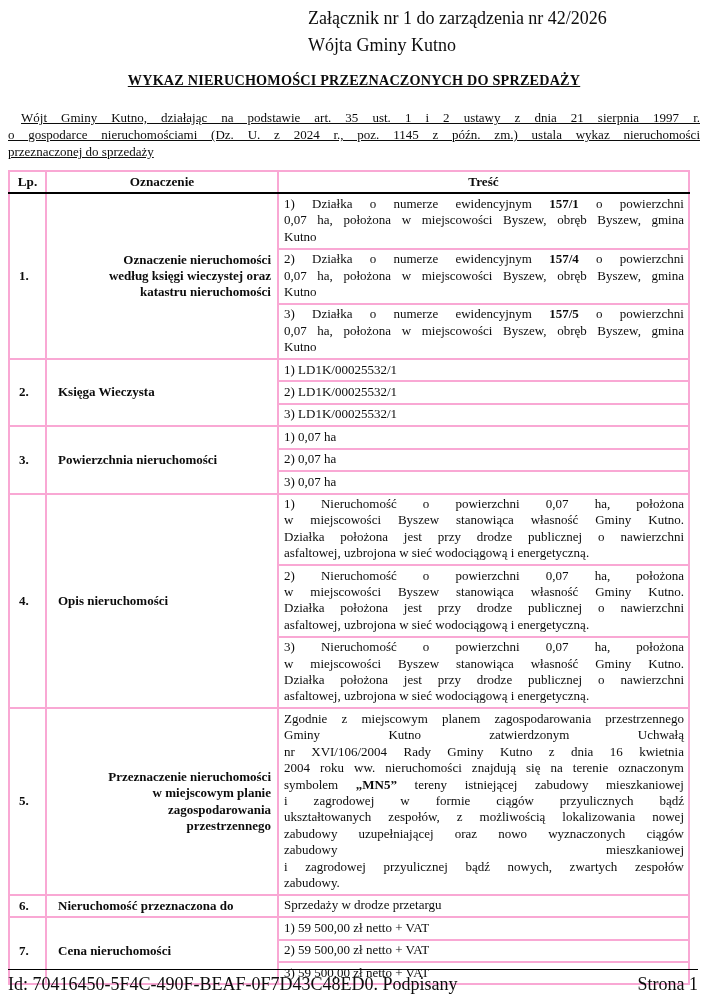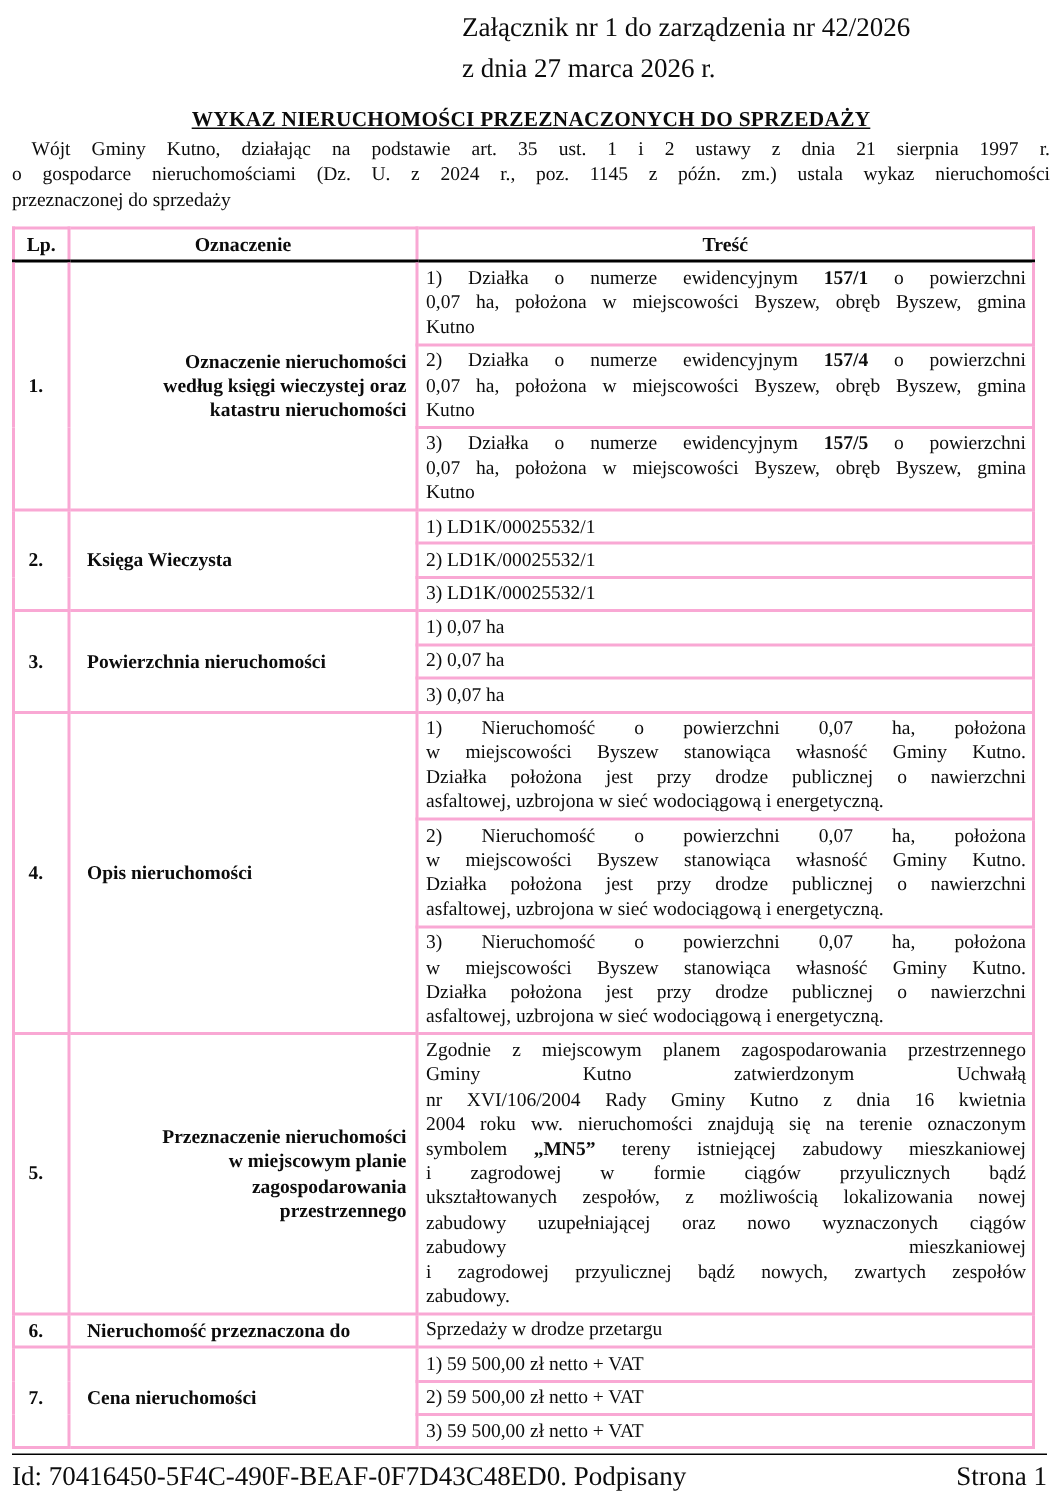--- a/index.html
+++ b/index.html
@@ -19,23 +19,24 @@
   }
   .title {
     margin: 13px 0 0 0;
     text-align: center;
     font-weight: bold;
     font-size: 14.2px;
     letter-spacing: 0.2px;
     text-decoration: underline;
   }
   .intro {
-    margin: 1px 8px 0 8px;
+    margin: 20px 8px 0 8px;
     font-size: 13px;
     line-height: 17px;
+    text-decoration: underline;
   }
   .intro .jline { text-align: justify; text-align-last: justify; }
   .intro .jline.last { text-align: right; text-align-last: left; }
   .intro .jline:first-child { text-indent: 13px; }
 
   table.doc-table {
     border-collapse: collapse;
     table-layout: fixed;
     width: 680px;
     margin: 10px 0 0 8px;
@@ -86,21 +87,21 @@
     justify-content: space-between;
     font-size: 18px;
     padding-top: 4px;
   }
 </style>
 </head>
 <body>
 
 <div class="attachment">
   <div>Załącznik nr 1 do zarządzenia nr 42/2026</div>
-  <div>z dnia 27 marca 2026 r.</div>
+  <div>Wójta Gminy Kutno</div>
 </div>
 
 <div class="title">WYKAZ NIERUCHOMOŚCI PRZEZNACZONYCH DO SPRZEDAŻY</div>
 
 <div class="intro">
     <div class="jline">Wójt Gminy Kutno, działając na podstawie art. 35 ust. 1 i 2 ustawy z dnia 21 sierpnia 1997 r.</div>
     <div class="jline">o gospodarce nieruchomościami (Dz. U. z 2024 r., poz. 1145 z późn. zm.) ustala wykaz nieruchomości</div>
     <div class="jline last">przeznaczonej do sprzedaży</div>
   </div>
 

